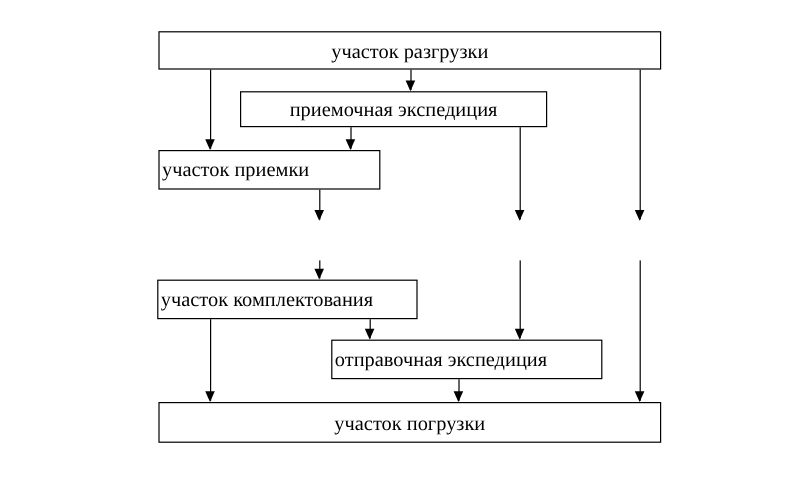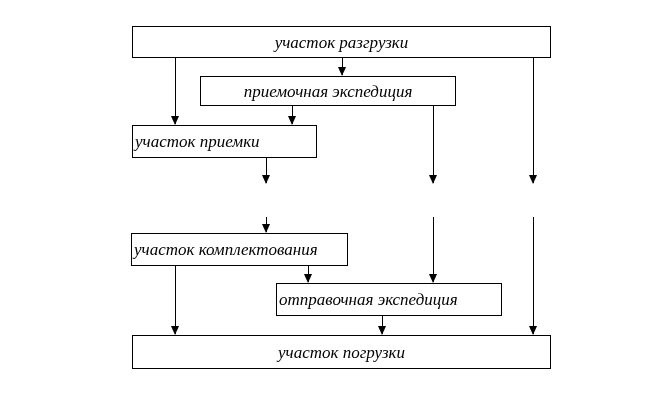--- a/index.html
+++ b/index.html
@@ -7,21 +7,20 @@
     padding: 0;
     background: #ffffff;
   }
   .canvas {
     position: relative;
     width: 668px;
     height: 401px;
     background: #ffffff;
     overflow: hidden;
     font-family: "Liberation Serif", serif;
-    font-style: italic;
   }
   .node {
     position: absolute;
     box-sizing: border-box;
     border: 1px solid #000000;
     background: #ffffff;
     color: #000000;
     font-size: 17px;
     line-height: 1;
     display: flex;

